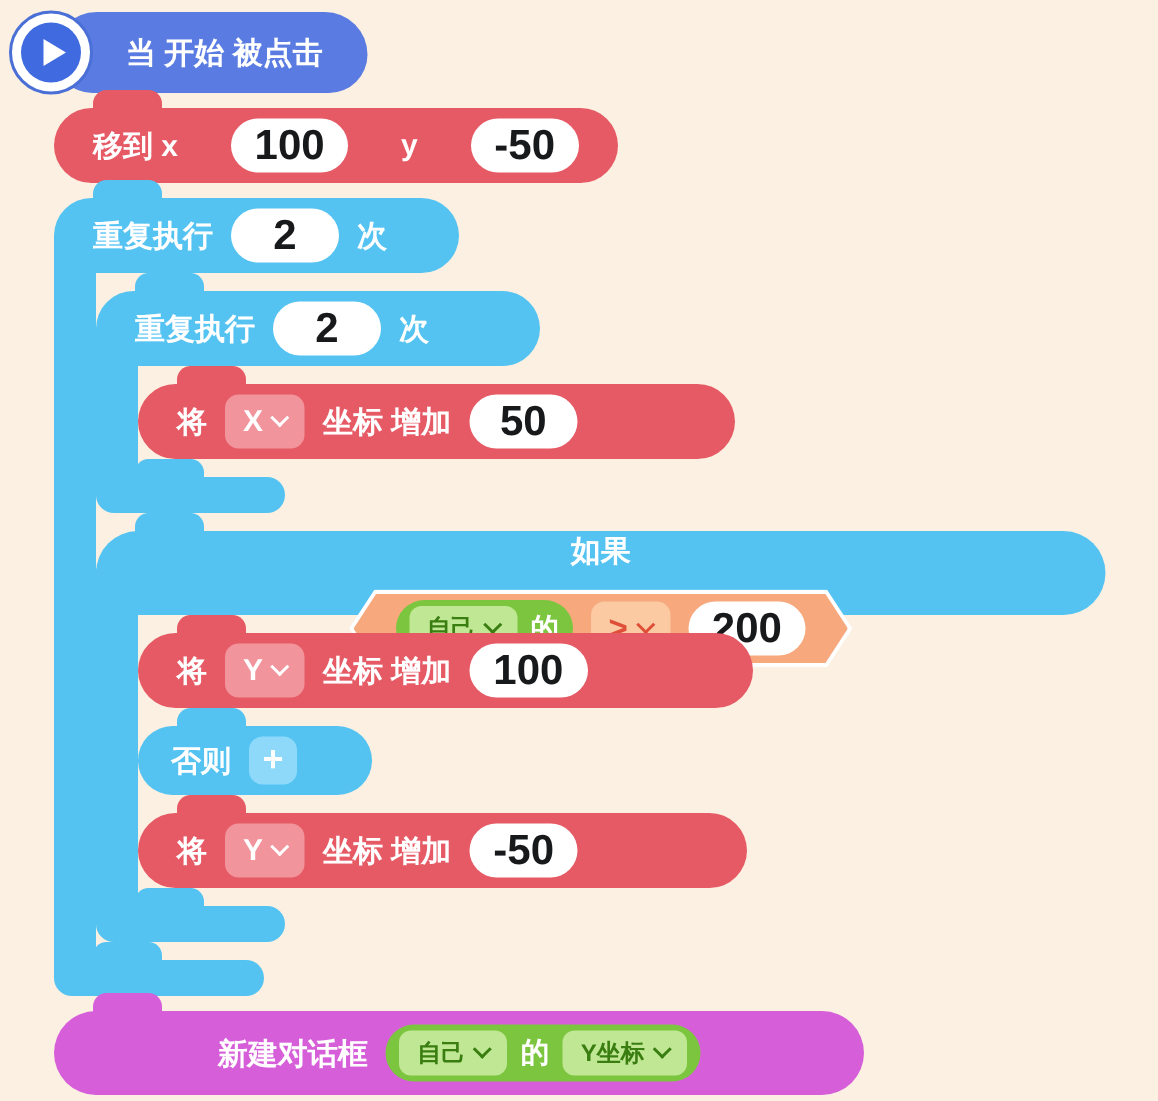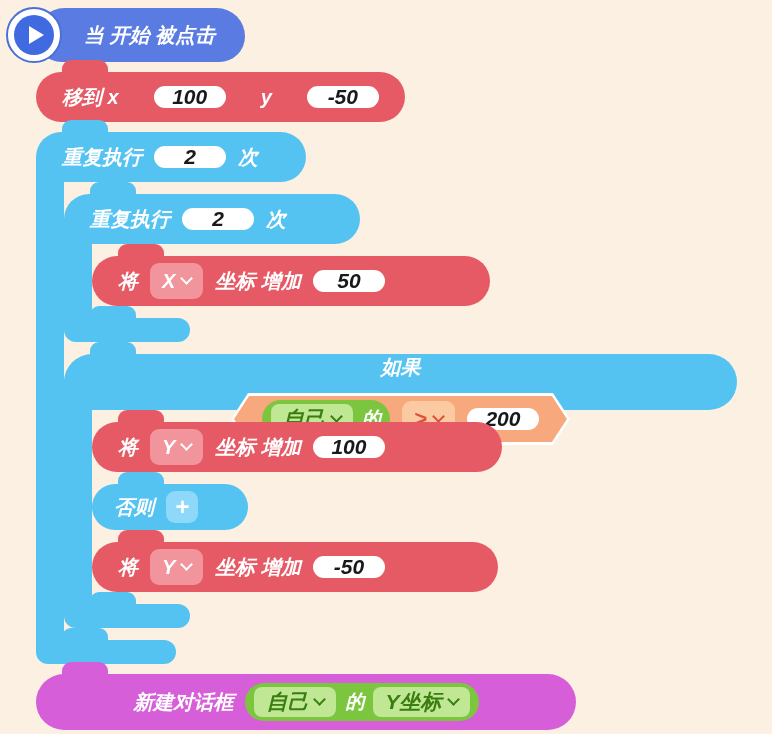--- a/index.html
+++ b/index.html
@@ -10,21 +10,20 @@
     overflow: hidden;
   }
   .canvas { padding: 8px 0 0 36px; }
   .stack { display: flex; flex-direction: column; align-items: flex-start; gap: 10px; }
 
   .row {
     position: relative;
     display: flex; align-items: center; gap: 12px;
     color: #fff; font-weight: bold; font-size: 20px;
     white-space: nowrap;
-    font-style: italic;
   }
   .block { height: 50px; border-radius: 25px; padding: 0 26px; }
 
   
   .tab::before {
     content: ""; position: absolute; top: -12px; left: 26px;
     width: 46px; height: 13px; border-radius: 9px 9px 0 0;
     background: var(--bc);
   }
 
@@ -46,31 +45,31 @@
   }
   .play-tri {
     width: 0; height: 0; margin-left: 5px;
     border-left: 15px solid #fff;
     border-top: 9px solid transparent; border-bottom: 9px solid transparent;
   }
 
   
   .oval {
     background: #fff; color: #18191b;
-    height: 22px; min-width: 72px; border-radius: 18px;
-    padding: 0 16px; font-size: 21px; font-weight: bold;
+    height: 36px; min-width: 72px; border-radius: 18px;
+    padding: 0 16px; font-size: 28px; font-weight: bold;
     display: inline-flex; align-items: center; justify-content: center;
   }
   .dd {
     height: 36px; border-radius: 9px; padding: 0 12px;
     display: inline-flex; align-items: center; gap: 7px;
     font-size: 20px; font-weight: bold; cursor: pointer;
   }
   .dd-red   { background: #f1949c; color: #fff; }
-  .dd-green { background: #bfe794; color: #3a7e11; height: 30px; font-size: 21px; border-radius: 8px; }
+  .dd-green { background: #bfe794; color: #3a7e11; height: 30px; font-size: 16px; border-radius: 8px; }
   .dd-peach { background: #fbc9a2; color: #df4f38; font-size: 22px; }
   .chev {
     display: inline-block; width: 9px; height: 9px;
     border-right: 2.5px solid currentColor; border-bottom: 2.5px solid currentColor;
     transform: translateY(-3px) rotate(45deg);
   }
 
   
   .cblock { --bc: #54c3f2; position: relative; display: flex; flex-direction: column; align-items: flex-start; }
   .c-arm  { position: absolute; left: 0; top: 25px; bottom: 12px; width: 28px; background: var(--bc); }

